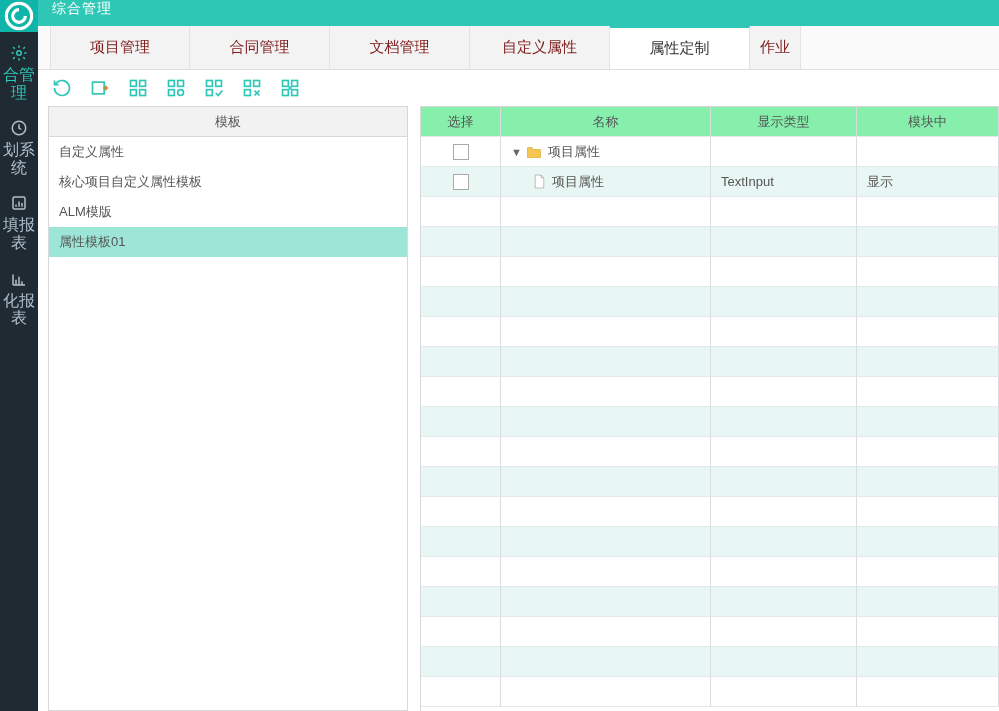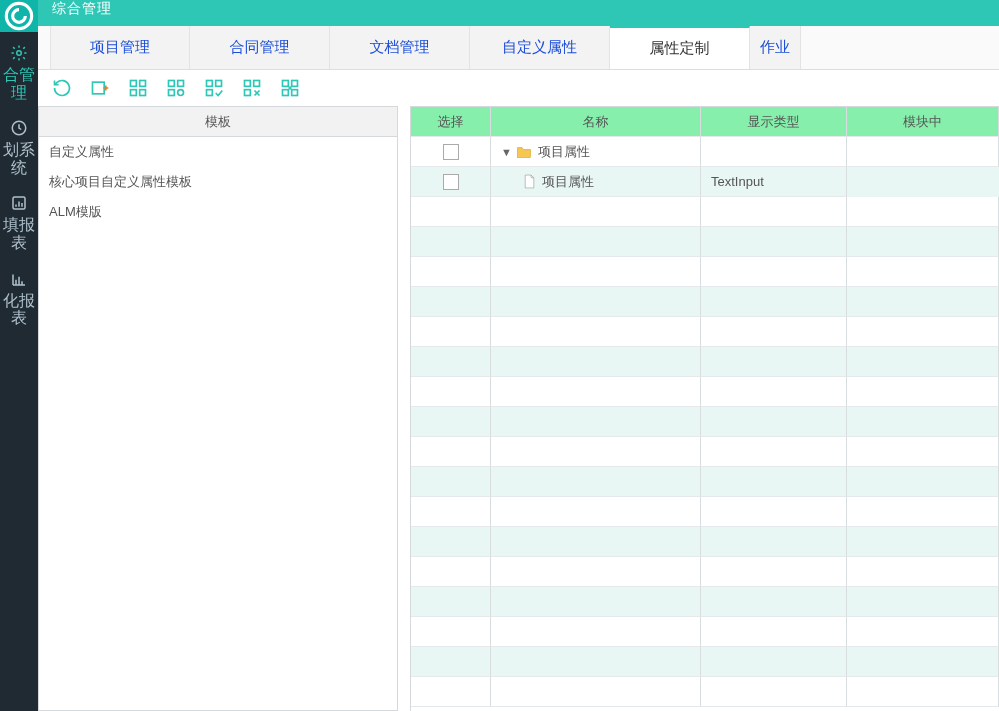--- a/index.html
+++ b/index.html
@@ -63,21 +63,21 @@
       height:44px;
       padding-left:12px;
     }
     .tab {
       min-width:140px;
       padding:0 18px;
       display:flex;
       align-items:center;
       justify-content:center;
       font-size:15px;
-      color:#1d4ed8;
+      color:#7f1d1d;
       border-right:1px solid #e3e3e3;
       cursor:pointer;
       white-space:nowrap;
       background:#f3f3f3;
     }
     .tab:first-child { border-left:1px solid #e3e3e3;}
     .tab.active {
       background:#fff;
       border-top:2px solid #2ec7b6;
       color:#333;
@@ -105,20 +105,21 @@
       gap:12px;
       padding:0 0 0 0;
       min-height:0;
     }
     
     .tpl-panel {
       width:360px;
       border:1px solid #d5d9dc;
       display:flex;
       flex-direction:column;
+      margin-left:10px;
     }
     .tpl-header {
       height:30px;
       background:#f2f2f2;
       border-bottom:1px solid #d5d9dc;
       display:flex;
       align-items:center;
       justify-content:center;
       color:#555;
     }
@@ -299,20 +300,21 @@
   </div>
 
   <div class="content">
 
     <div class="tpl-panel">
       <div class="tpl-header">模板</div>
       <div class="tpl-list">
         <div class="tpl-item">自定义属性</div>
         <div class="tpl-item">核心项目自定义属性模板</div>
         <div class="tpl-item">ALM模版</div>
+        <div class="tpl-item active">属性模板01</div>
       </div>
     </div>
 
     <div class="tbl-wrap">
       <div class="tbl-head">
         <div class="cell c-select">选择</div>
         <div class="cell c-name">名称</div>
         <div class="cell c-type">显示类型</div>
         <div class="cell c-mod">模块中</div>
       </div>
@@ -342,20 +344,21 @@
           <div class="cell c-name">
             <span class="file-ic">
               <svg viewBox="0 0 24 28" width="13" height="15">
                   <path d="M4 2h11l5 5v19H4z" fill="#fff" stroke="#888"></path>
                   <path d="M15 2v5h5" fill="none" stroke="#888"></path>
                 </svg>
             </span>
             <span>项目属性</span>
           </div>
           <div class="cell c-type">TextInput</div>
+          <div class="cell c-mod">显示</div>
         </div>
 
         <div class="tbl-row">
             <div class="cell c-select"></div>
             <div class="cell c-name"></div>
             <div class="cell c-type"></div>
             <div class="cell c-mod"></div>
           </div>
         <div class="tbl-row stripe">
             <div class="cell c-select"></div>

